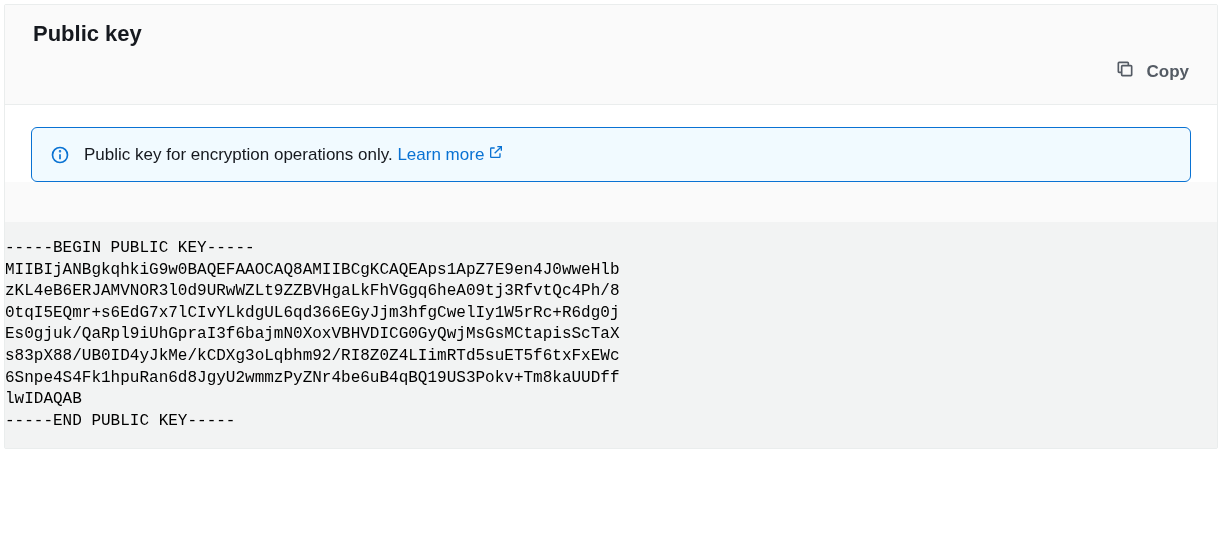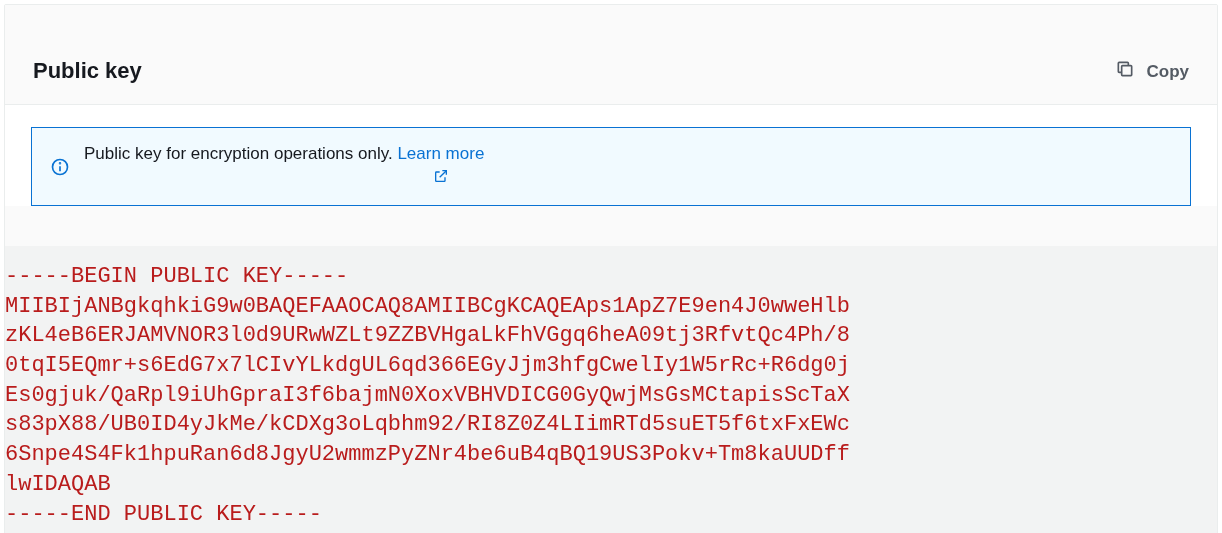--- a/index.html
+++ b/index.html
@@ -13,21 +13,21 @@
       padding: 4px;
     }
     .panel {
       border: 1px solid #eaeded;
       border-radius: 2px;
       background: #fafafa;
       width: 1214px;
     }
     .panel-header {
       display: flex;
-      align-items: flex-end;
+      align-items: flex-start;
       justify-content: space-between;
       padding: 16px 28px 20px 28px;
       background: #fafafa;
       border-bottom: 1px solid #eaeded;
     }
     .panel-title {
       font-size: 22px;
       font-weight: 700;
       color: #16191f;
     }
@@ -55,21 +55,21 @@
       stroke: #545b64;
       fill: none;
       stroke-width: 2;
     }
     .panel-body {
       background: #ffffff;
       padding: 22px 26px 0 26px;
     }
     .alert {
       border: 1px solid #0972d3;
-      border-radius: 0;
+      border-radius: 6px;
       background: #f1faff;
       display: flex;
       align-items: center;
       padding: 16px 18px;
       gap: 14px;
     }
     .info-icon {
       width: 20px;
       height: 20px;
       flex-shrink: 0;
@@ -83,37 +83,36 @@
       font-size: 17px;
       color: #16191f;
     }
     .alert-link {
       color: #0972d3;
       text-decoration: none;
       cursor: pointer;
       display: inline-flex;
       align-items: center;
       gap: 4px;
-      flex-direction: column;
     }
     .alert-link svg {
       width: 16px;
       height: 16px;
       stroke: #0972d3;
       fill: none;
       stroke-width: 2;
     }
     .code-block {
       margin-top: 40px;
       background: #f2f3f3;
       padding: 16px 0 16px 0;
       font-family: "Courier New", Consolas, Monaco, monospace;
-      font-size: 22px;
+      font-size: 16px;
       line-height: 1.35;
-      color: #b91c1c;
+      color: #000000;
       white-space: pre;
       overflow-x: auto;
     }
   </style>
 </head>
 <body>
 
 <div class="panel">
   <div class="panel-header">
     <h2 class="panel-title">Public key</h2>

